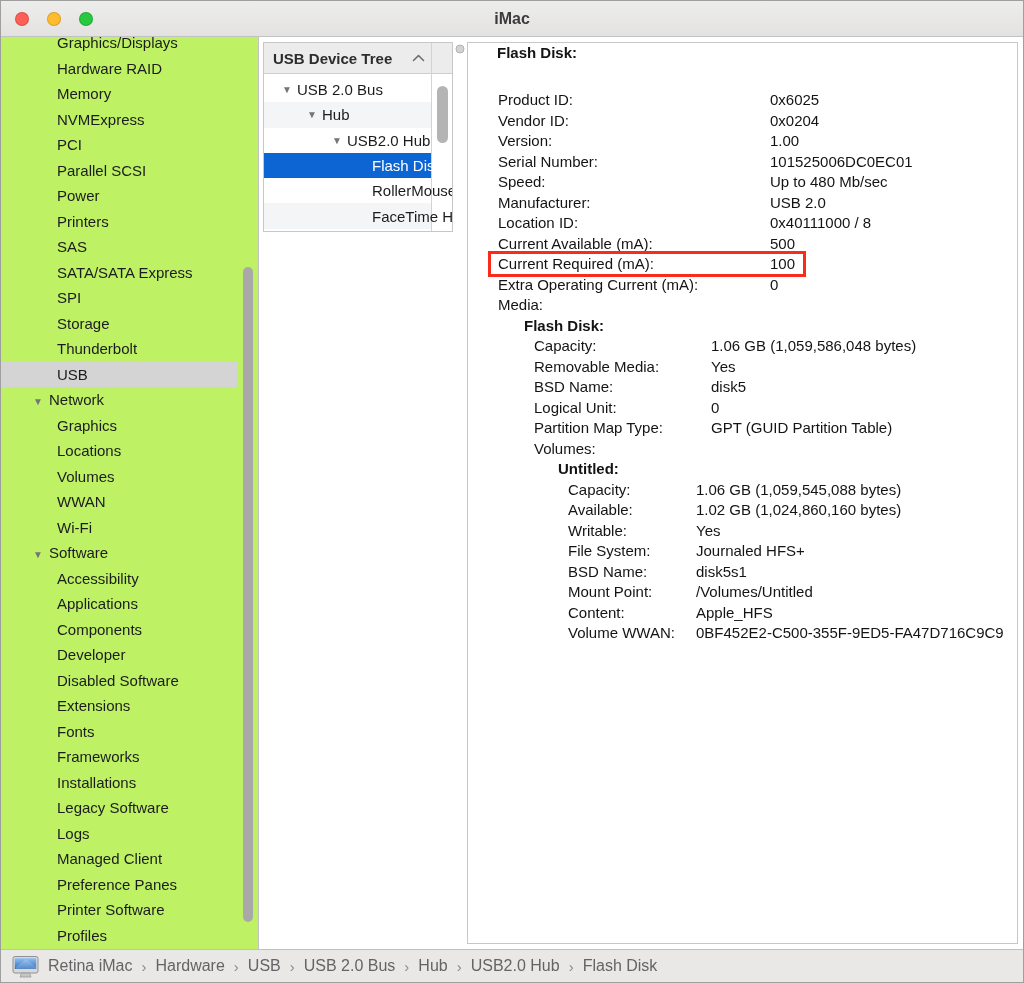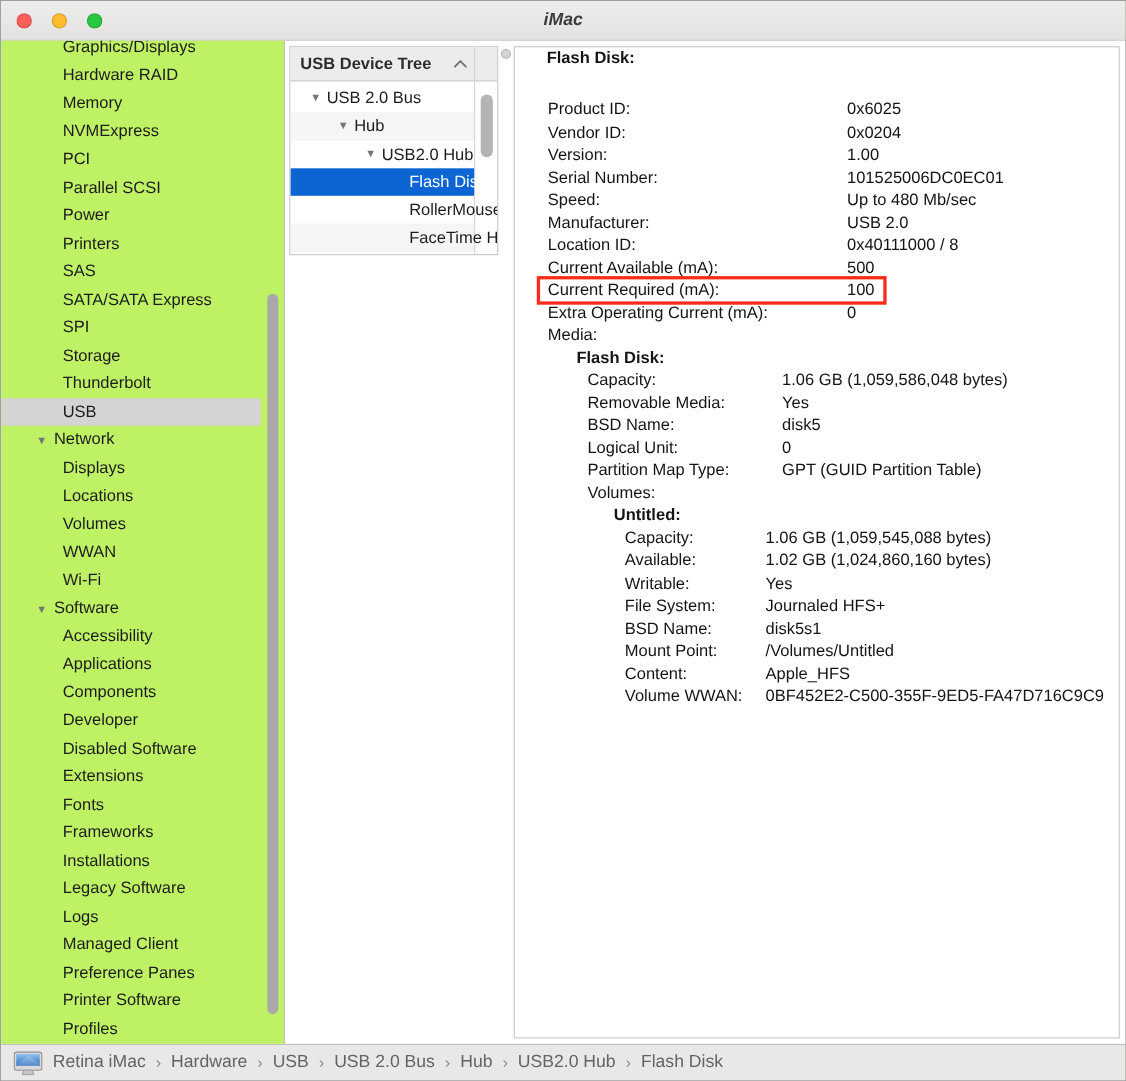--- a/index.html
+++ b/index.html
@@ -2,21 +2,21 @@
 <html style="--sel: #0c65d3; --red: #f92b1b; --side-sel: #d4d4d4;"><head>
 <meta charset="utf-8">
 <style>
   html,body{margin:0;padding:0;background:#fff;}
   body{font-family:"Liberation Sans","DejaVu Sans",sans-serif;-webkit-font-smoothing:antialiased;}
   .window{position:relative;width:1024px;height:983px;box-sizing:border-box;border:1px solid #9f9fa0;
           background:#fff;display:flex;flex-direction:column;overflow:hidden;}
 
   
   .titlebar{flex:0 0 35px;height:35px;background:linear-gradient(#ededec,#e3e2e1);
-            border-bottom:1px solid #c3c2c2;position:relative;display:flex;align-items:center;justify-content:center;font-style:italic;}
+            border-bottom:1px solid #c3c2c2;position:relative;display:flex;align-items:center;justify-content:center;}
   .traffic{position:absolute;left:14px;top:11px;display:flex;gap:18px;}
   .dot{width:14px;height:14px;border-radius:50%;box-sizing:border-box;border:1px solid rgba(0,0,0,.15);padding:0;}
   .dot.close{background:#fe5f57;}
   .dot.min{background:#febc2e;}
   .dot.zoom{background:#28c840;}
   .win-title{font-size:16px;font-weight:600;color:#3b3b3d;}
 
   
   .main{flex:1;display:flex;min-height:0;background:#fff;}
 
@@ -106,21 +106,21 @@
           <div class="side-item"><span>Parallel SCSI</span></div>
           <div class="side-item"><span>Power</span></div>
           <div class="side-item"><span>Printers</span></div>
           <div class="side-item"><span>SAS</span></div>
           <div class="side-item"><span>SATA/SATA Express</span></div>
           <div class="side-item"><span>SPI</span></div>
           <div class="side-item"><span>Storage</span></div>
           <div class="side-item"><span>Thunderbolt</span></div>
           <div class="side-item selected"><span>USB</span></div>
           <div class="side-item group"><span class="tri">▼</span><span>Network</span></div>
-          <div class="side-item"><span>Displays</span></div>
+          <div class="side-item"><span>Graphics</span></div>
           <div class="side-item"><span>Locations</span></div>
           <div class="side-item"><span>Volumes</span></div>
           <div class="side-item"><span>WWAN</span></div>
           <div class="side-item"><span>Wi-Fi</span></div>
           <div class="side-item group"><span class="tri">▼</span><span>Software</span></div>
           <div class="side-item"><span>Accessibility</span></div>
           <div class="side-item"><span>Applications</span></div>
           <div class="side-item"><span>Components</span></div>
           <div class="side-item"><span>Developer</span></div>
           <div class="side-item"><span>Disabled Software</span></div>

